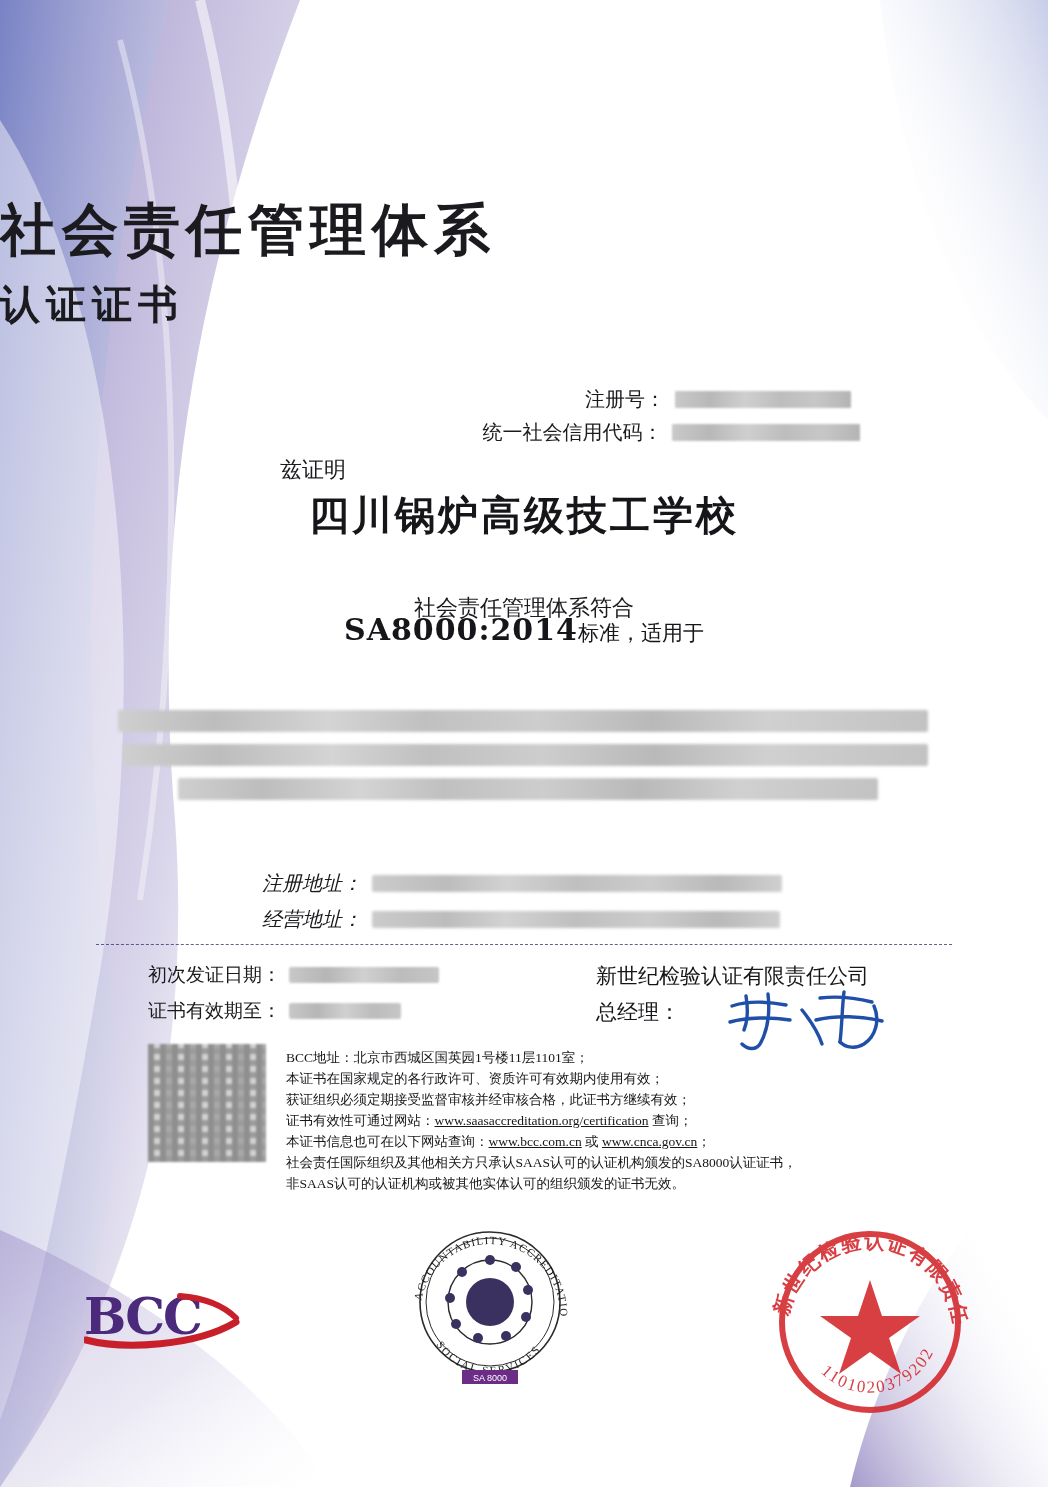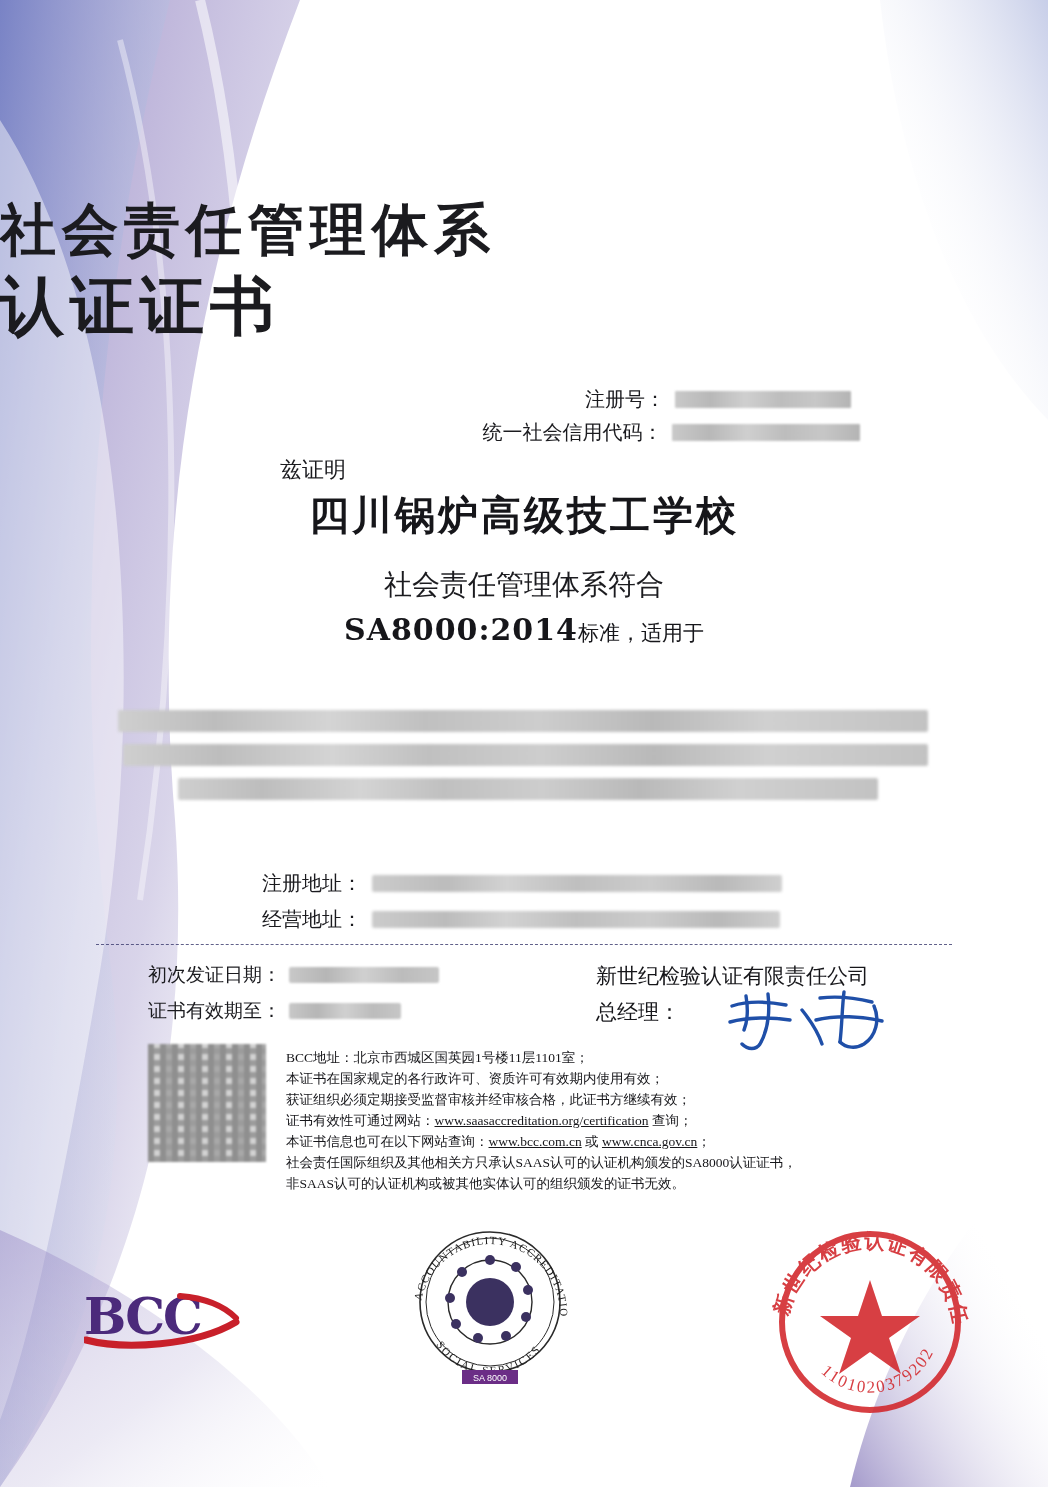--- a/index.html
+++ b/index.html
@@ -34,21 +34,21 @@
     width: 1048px;
   }
   .title-line1, .title-line2 {
     font-family: "DejaVu Serif", "Liberation Serif", serif;
     font-weight: bold;
     color: #1b1b1f;
     letter-spacing: 6px;
     line-height: 1.18;
   }
   .title-line1 { font-size: 56px; }
-  .title-line2 { font-size: 64px; margin-top: 6px; }
+  .title-line2 { font-size: 40px; margin-top: 18px; }
 
   
   .reg-rows {
     position: absolute;
     top: 386px;
     left: 0;
     width: 860px;
   }
   .reg-row {
     display: flex;
@@ -89,25 +89,25 @@
     text-align: center;
     font-family: "DejaVu Serif", "Liberation Serif", serif;
     font-weight: bold;
     font-size: 40px;
     letter-spacing: 3px;
     color: #16161a;
   }
 
   .conform-line {
     position: absolute;
-    top: 566px;
+    top: 593px;
     left: 0;
     width: 1048px;
     text-align: center;
-    font-size: 28px;
+    font-size: 22px;
     color: #1b1b1f;
   }
 
   .standard-line {
     position: absolute;
     top: 612px;
     left: 0;
     width: 1048px;
     text-align: center;
     color: #16161a;
@@ -148,20 +148,21 @@
   }
   .addr-row {
     display: flex;
     align-items: center;
     margin-bottom: 9px;
   }
   .addr-label {
     font-size: 20px;
     color: #1b1b1f;
     white-space: nowrap;
+    font-style: italic;
   }
   .addr-redact {
     display: inline-block;
     height: 17px;
     margin-left: 10px;
     background: linear-gradient(90deg,#cbcbcb 0%, #bcbcbc 18%, #d2d2d2 33%, #bfbfbf 50%, #cccccc 68%, #b9b9b9 85%, #cfcfcf 100%);
     filter: blur(1.4px);
     border-radius: 2px;
   }
   .addr-redact.a1 { width: 410px; }

